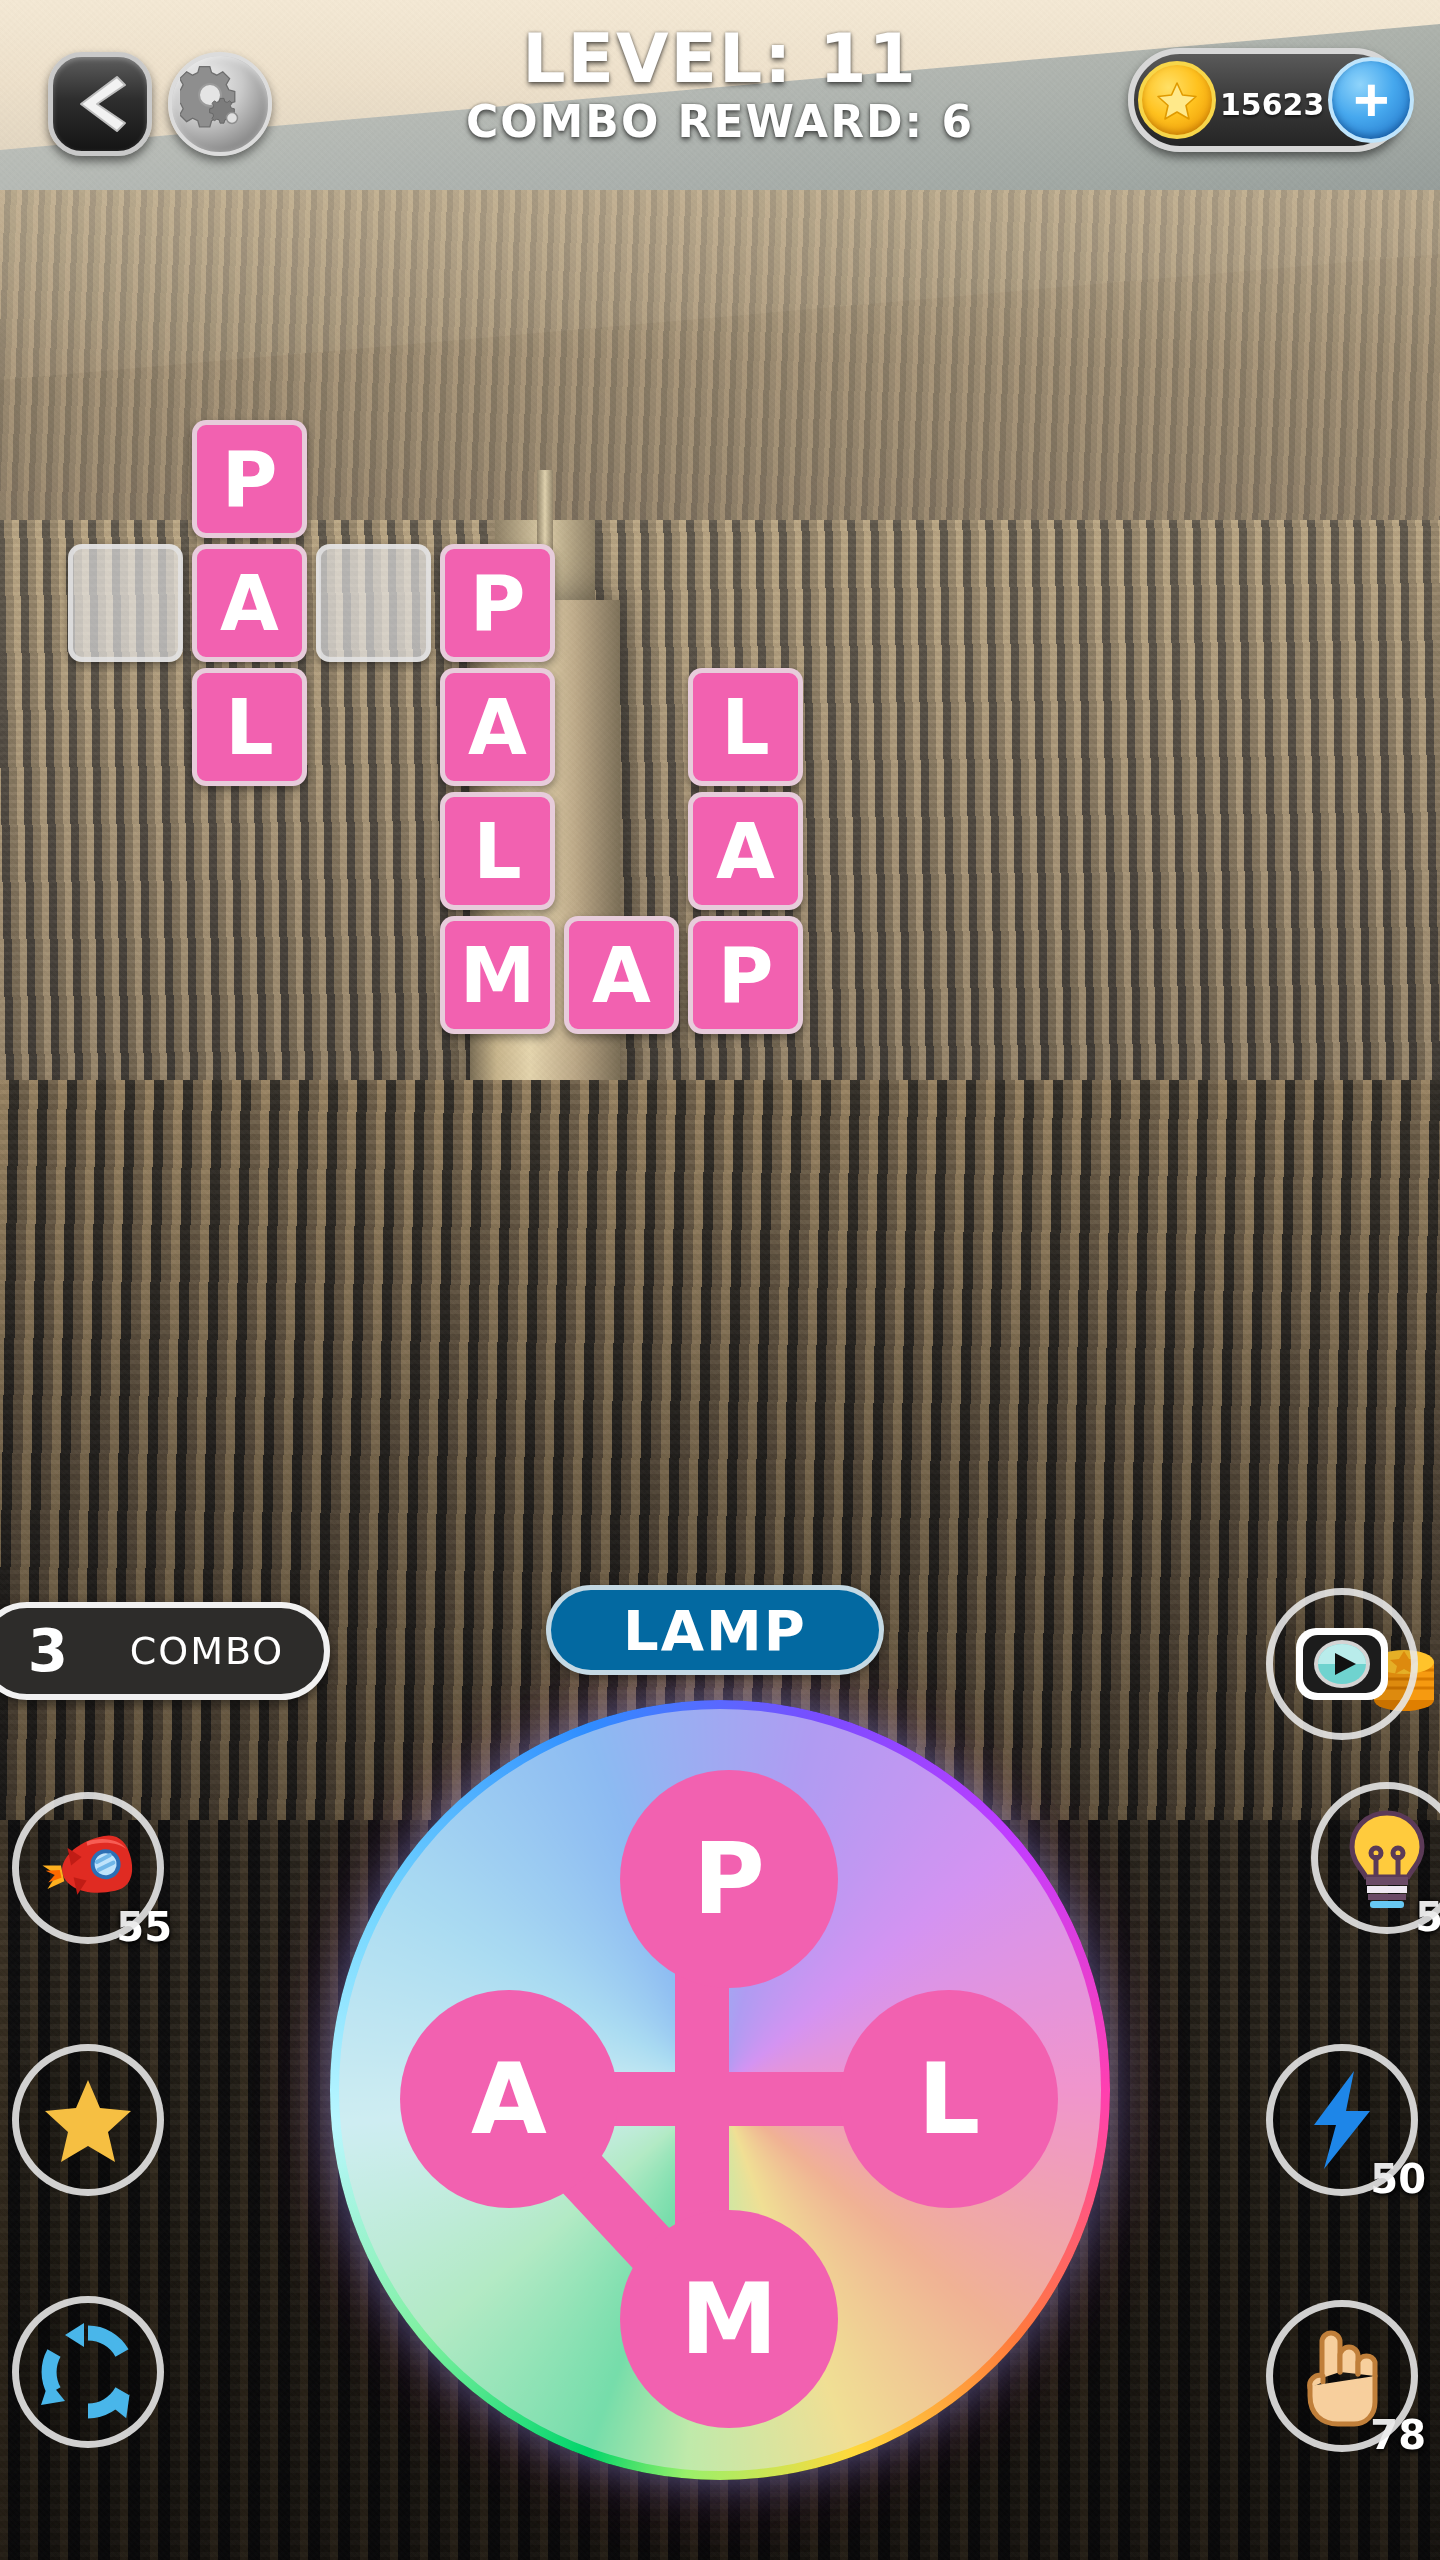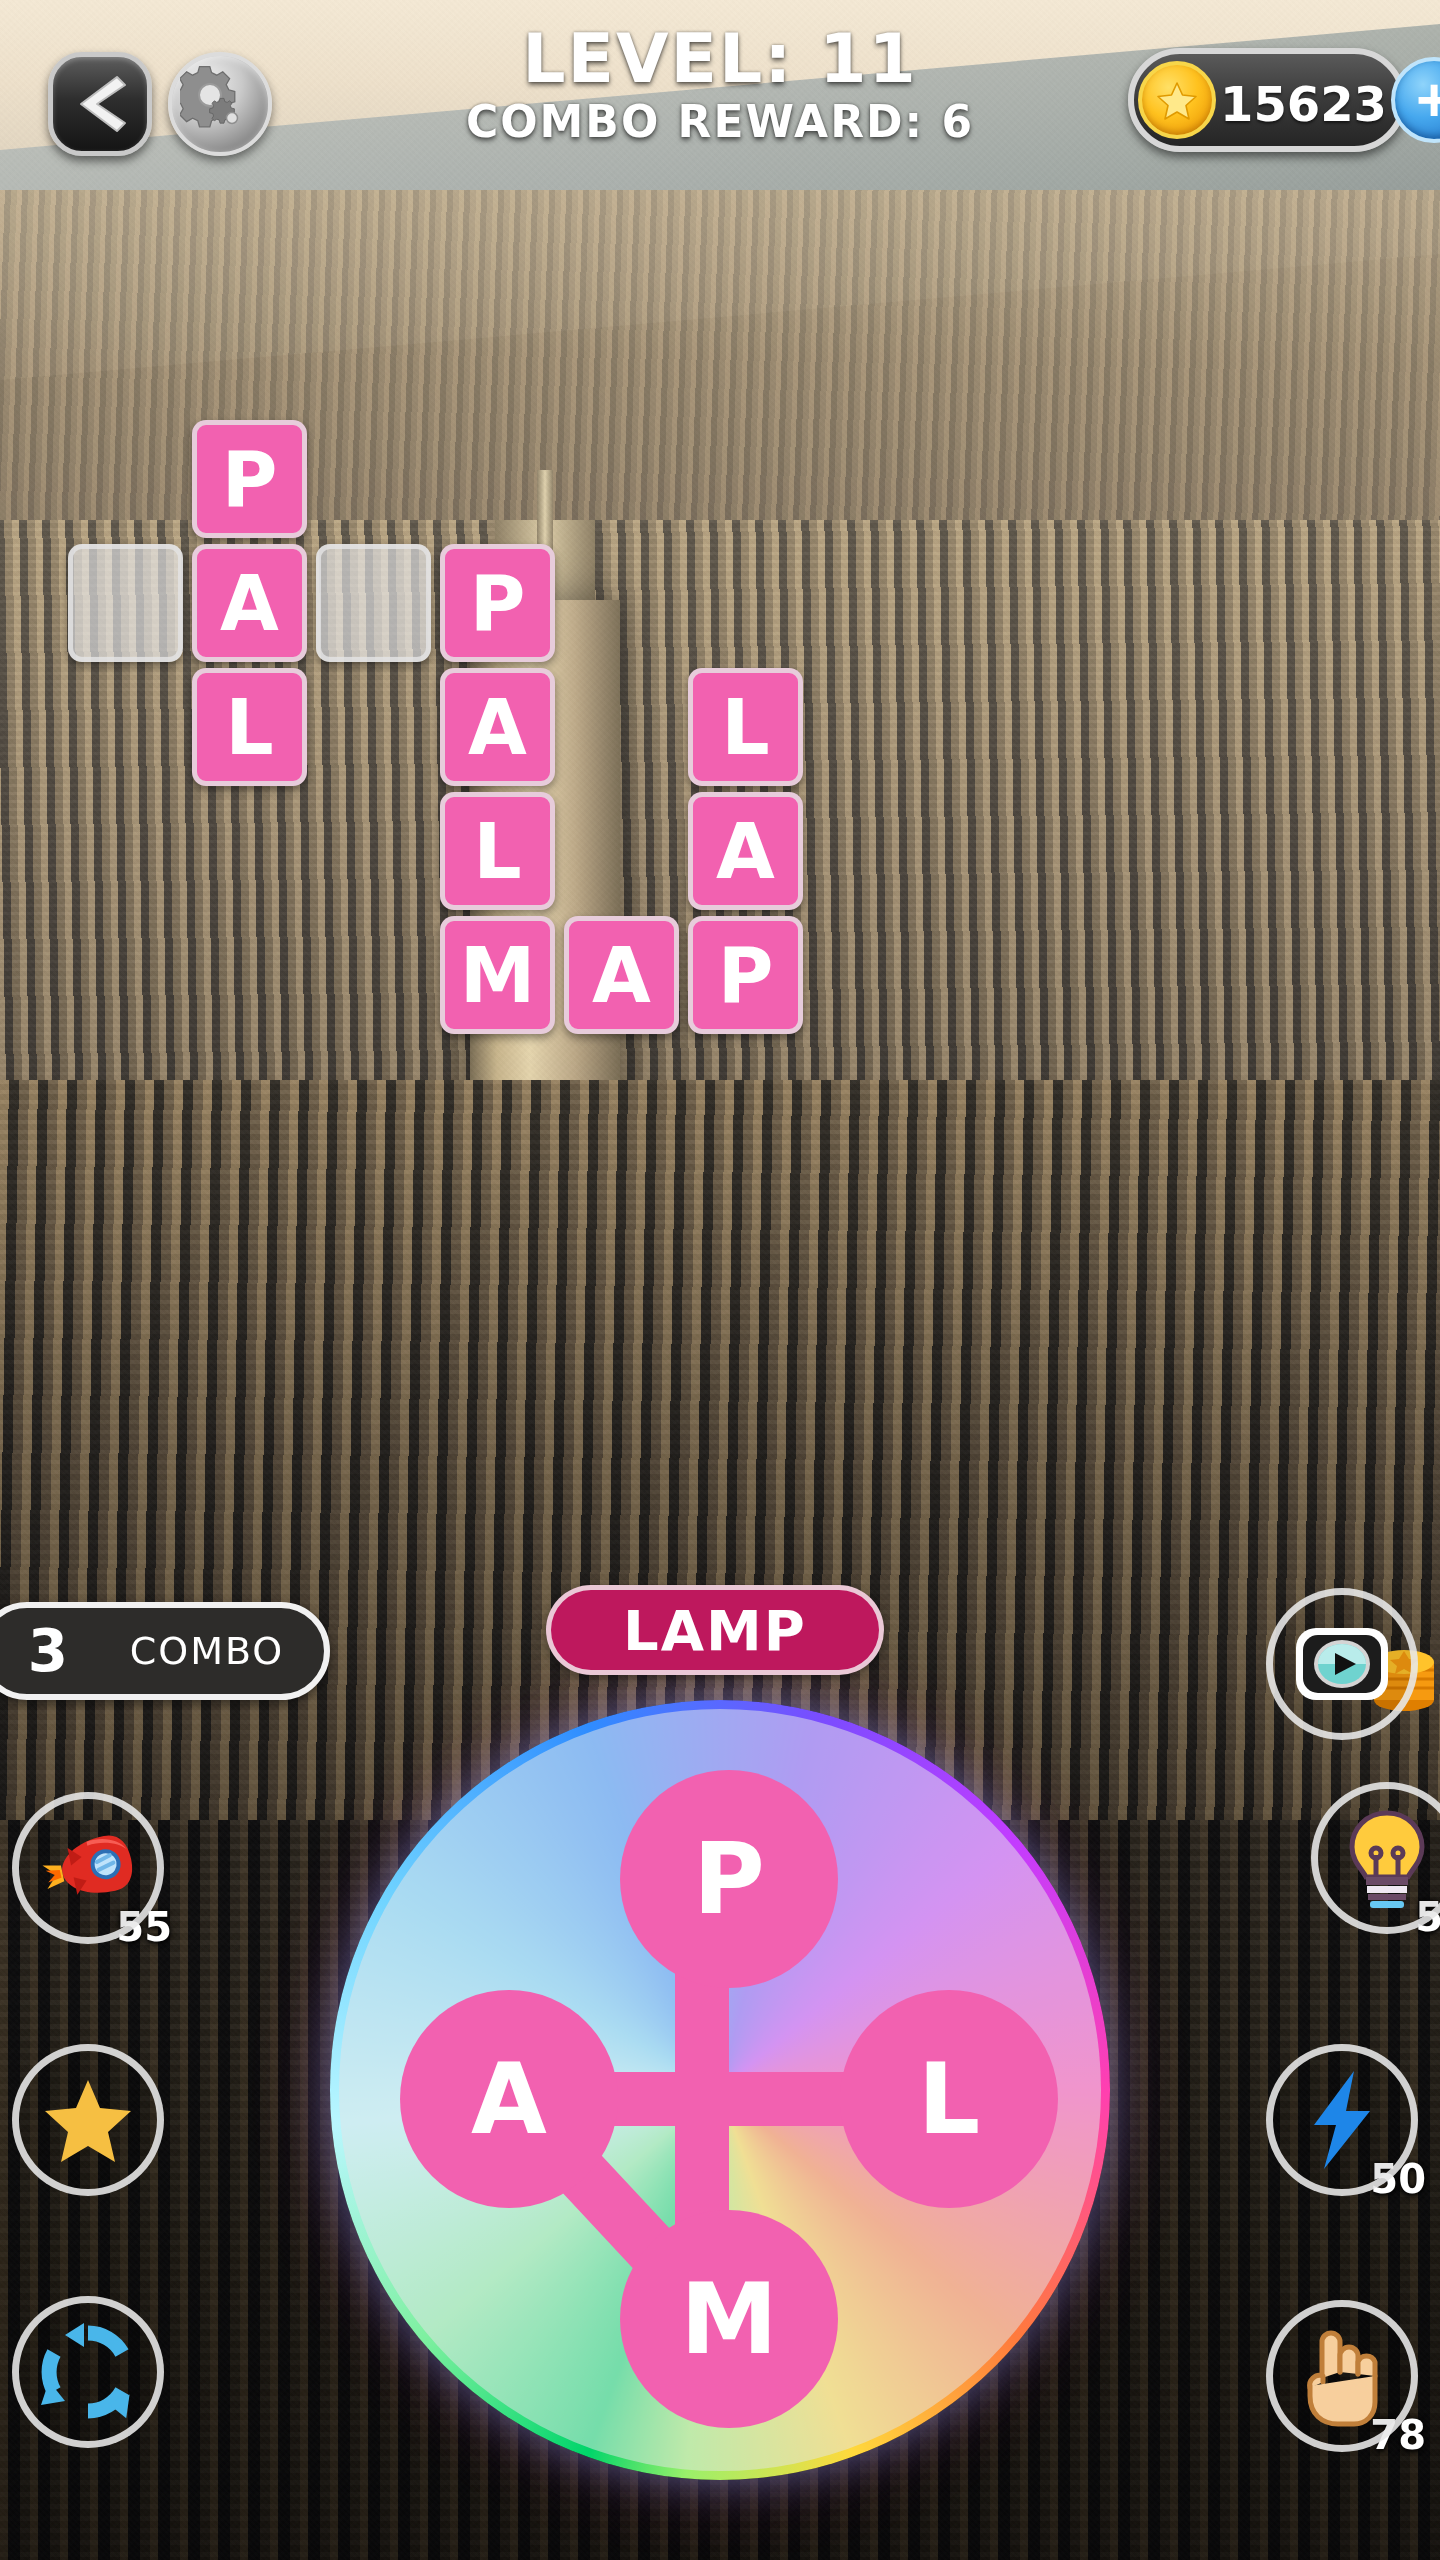--- a/index.html
+++ b/index.html
@@ -122,21 +122,21 @@
   }
   #coin-icon {
     width:78px; height:78px; border-radius:50%; margin-left:4px;
     background:radial-gradient(circle at 38% 32%, #ffe066 0%, #ffc21f 45%, #e89000 100%);
     border:4px solid #f7d64a;
     display:flex; align-items:center; justify-content:center;
     box-shadow:inset 0 -3px 6px rgba(160,90,0,.5);
     flex:0 0 auto;
   }
   #coin-count {
-    flex:1; text-align:right; color:#fff; font-size:48px; font-weight:bold;
+    flex:1; text-align:right; color:#fff; font-size:30px; font-weight:bold;
     font-family:"DejaVu Sans", sans-serif;
     text-shadow:0 2px 3px rgba(0,0,0,.6);
     padding:0 4px;
     margin-top:8px;
   }
   #coin-plus {
     width:86px; height:86px; border-radius:50%; margin-right:4px;
     background:radial-gradient(circle at 36% 30%, #8fd4fb 0%, #46a8ee 45%, #1e6fc4 100%);
     border:4px solid #bfe4fb;
     display:flex; align-items:center; justify-content:center;
@@ -183,21 +183,21 @@
     flex:1; text-align:center; color:#fff;
     font-size:38px; letter-spacing:2px; font-family:"DejaVu Sans", sans-serif;
     padding-right:22px;
   }
 
   
   #word-pill {
     position:absolute; left:546px; top:1585px;
     min-width:338px; height:90px; padding:0 40px;
     border-radius:45px;
-    background:#be185d;
+    background:#0369a1;
     border:5px solid rgba(245,245,245,.8);
     display:flex; align-items:center; justify-content:center;
     color:#fff; font-size:56px; font-weight:bold; letter-spacing:2px;
     font-family:"DejaVu Sans", sans-serif;
     z-index:18;
     box-shadow:0 4px 10px rgba(0,0,0,.35);
   }
 
   
   #wheel {

